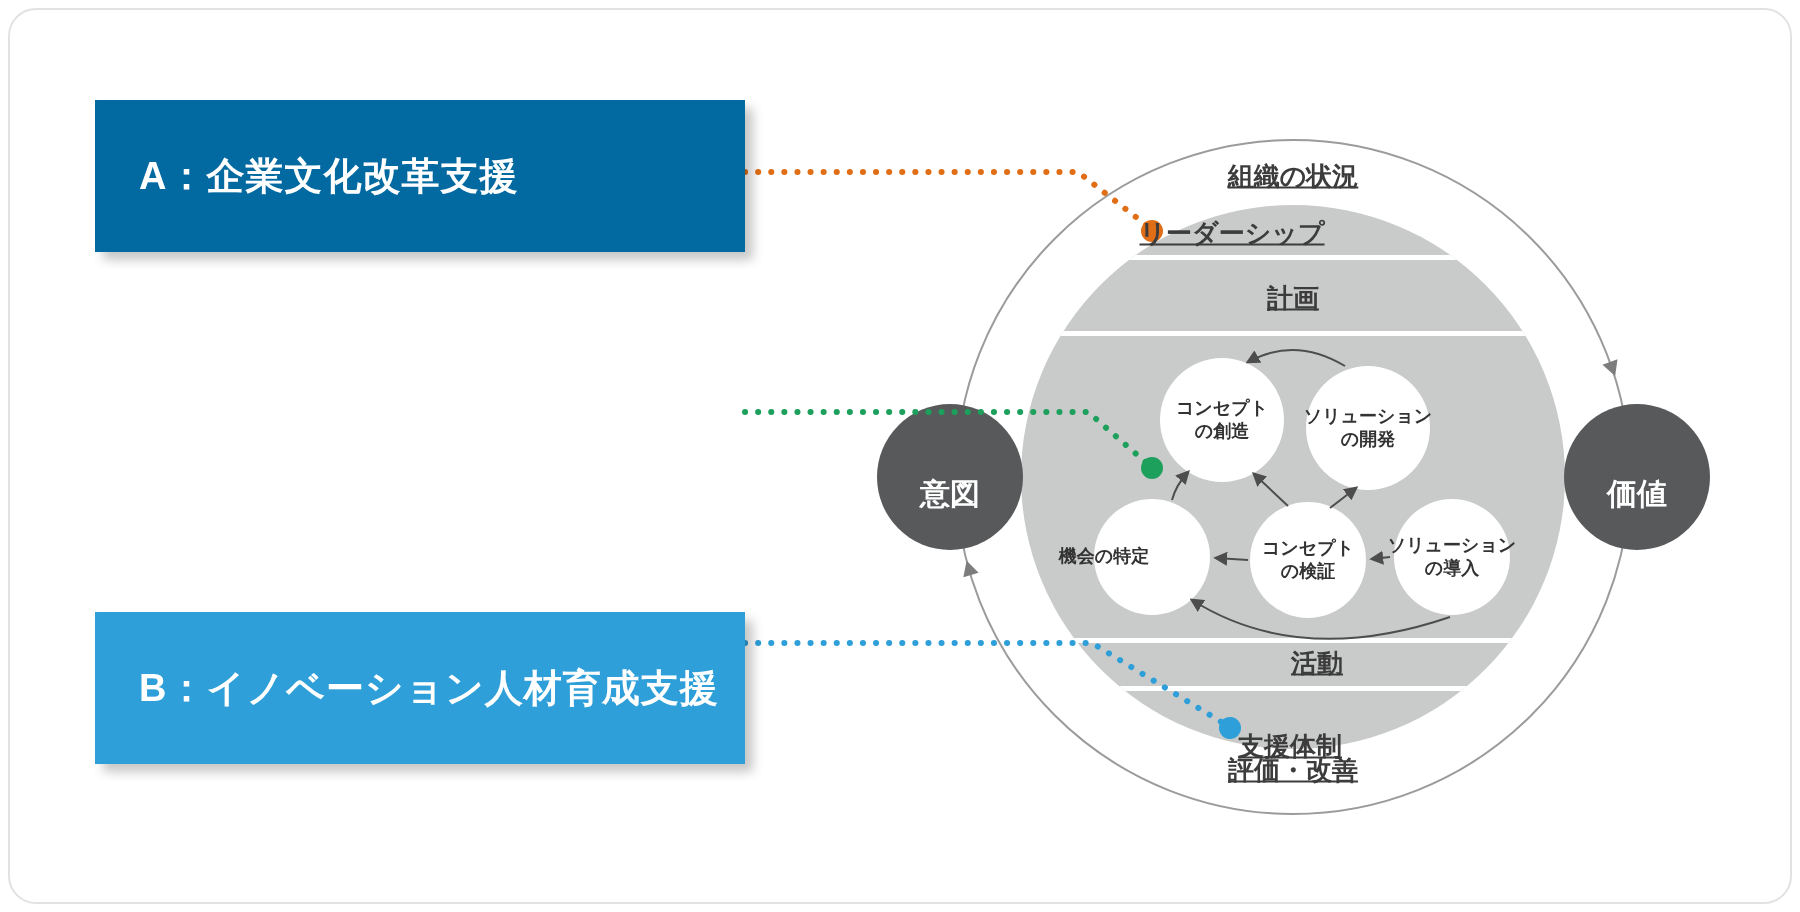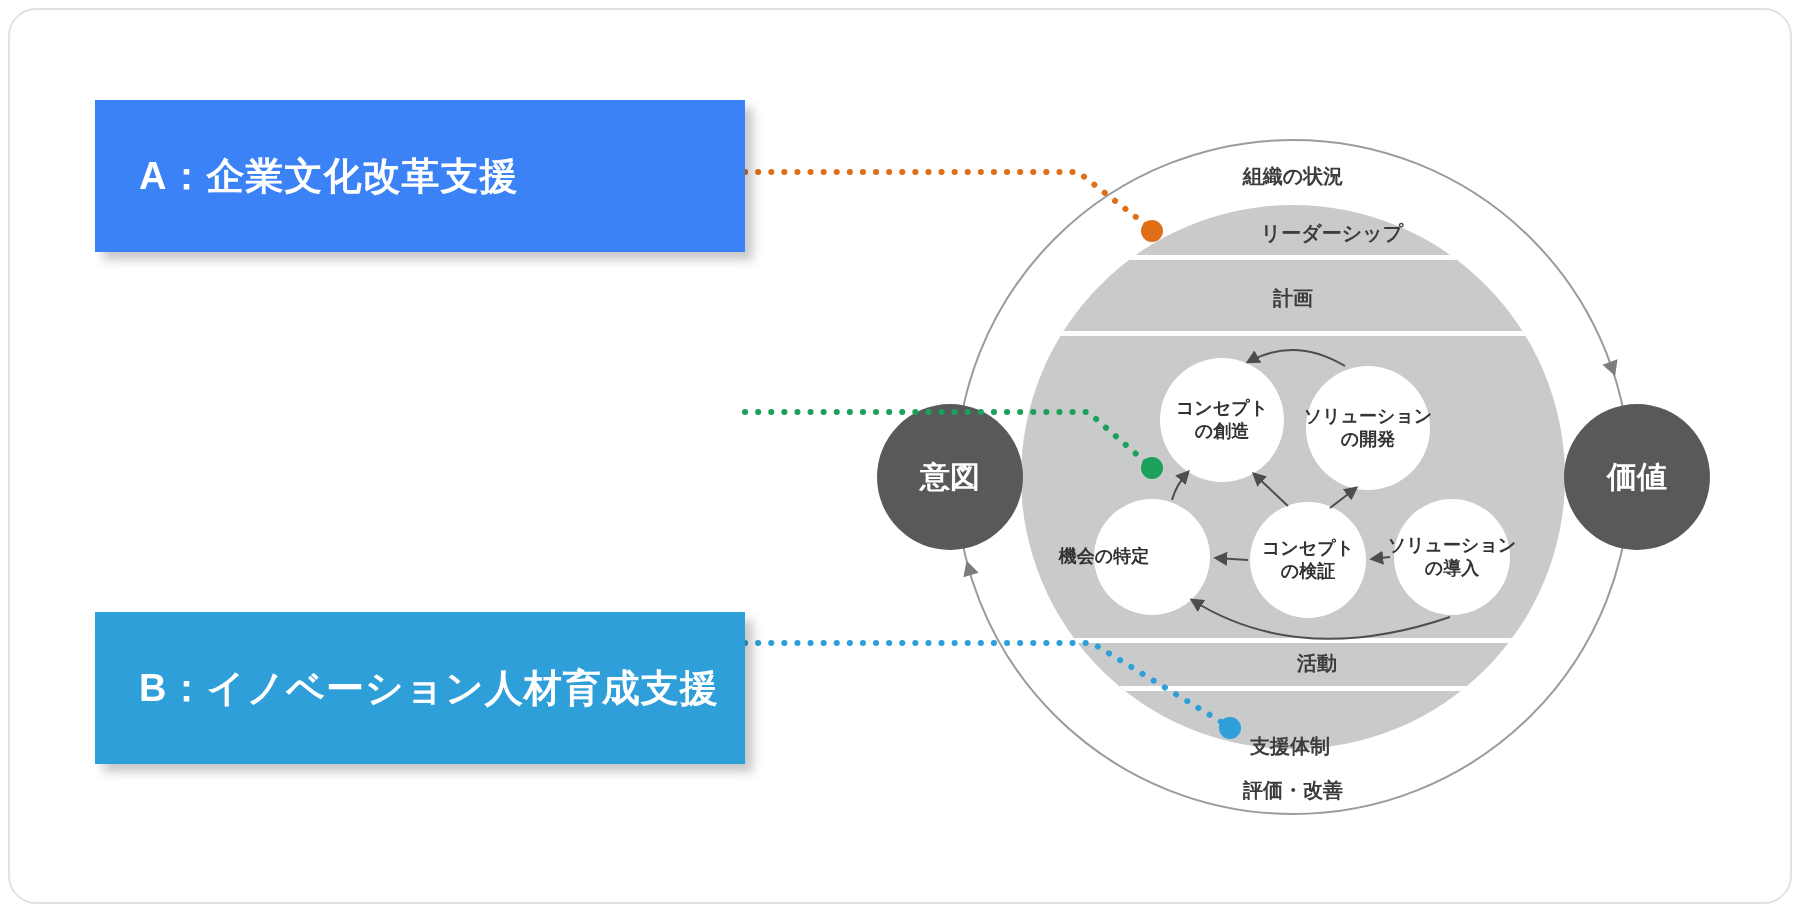--- a/index.html
+++ b/index.html
@@ -6,38 +6,38 @@
   body {font-family:"Liberation Sans","DejaVu Sans",sans-serif;}
   .stage {position:relative; width:1800px; height:912px; overflow:hidden; background:#ffffff;}
   .card {position:absolute; inset:8px; background:#ffffff; border:2px solid #e2e2e2; border-radius:28px;}
   .diagram-svg {position:absolute; left:0; top:0;}
 
   
   .box {position:absolute; left:95px; width:650px; height:152px; box-sizing:border-box;
         display:flex; align-items:center; padding-left:44px;
         color:#ffffff; font-weight:bold; font-size:38px; letter-spacing:1px;
         box-shadow:8px 8px 10px rgba(0,0,0,0.22);}
-  .box-a {top:100px; background:#3b82f6;}
+  .box-a {top:100px; background:#0369a1;}
   .box-c {top:337px; background:#1CA05B;}
   .box-b {top:568px; background:#2E9FD9;margin-top:44px;}
 
   
   .dlabel, .node-label, .proc {position:absolute; transform:translate(-50%,-50%);
         text-align:center; white-space:nowrap;}
-  .dlabel {font-size:20px; font-weight:bold; color:#3c3c3c;}
-  .node-label {font-size:30px; font-weight:bold; color:#ffffff;}
+  .dlabel {font-size:26px; font-weight:bold; color:#3c3c3c;text-decoration:underline;}
+  .node-label {font-size:30px; font-weight:bold; color:#ffffff;margin-top:17px;}
   .proc {font-size:18px; font-weight:bold; color:#333333; line-height:1.3;}
   .proc span {display:block;}
 
   .lbl-context   {left:1293px; top:176px;}
-  .lbl-leadership{left:1332px; top:233px;}
+  .lbl-leadership{left:1232px; top:233px;}
   .lbl-plan      {left:1293px; top:298px;}
   .lbl-activity  {left:1317px; top:663px;}
   .lbl-support   {left:1290px; top:722px;margin-top:24px;}
-  .lbl-eval      {left:1293px; top:790px;text-align:center;}
+  .lbl-eval      {left:1293px; top:770px;text-align:center;}
   .lbl-intent    {left:950px;  top:477px;}
   .lbl-value     {left:1637px; top:477px;}
   .lbl-p0 {left:1222px; top:420px;}
   .lbl-p1 {left:1368px; top:428px;}
   .lbl-p2 {left:1104px; top:557px;}
   .lbl-p3 {left:1308px; top:560px;}
   .lbl-p4 {left:1452px; top:557px;}
 </style>
 </head>
 <body>

